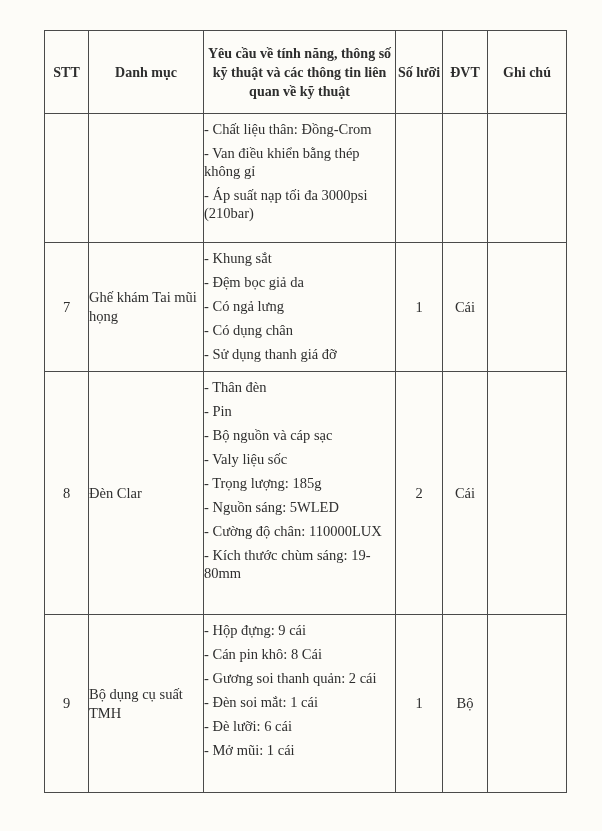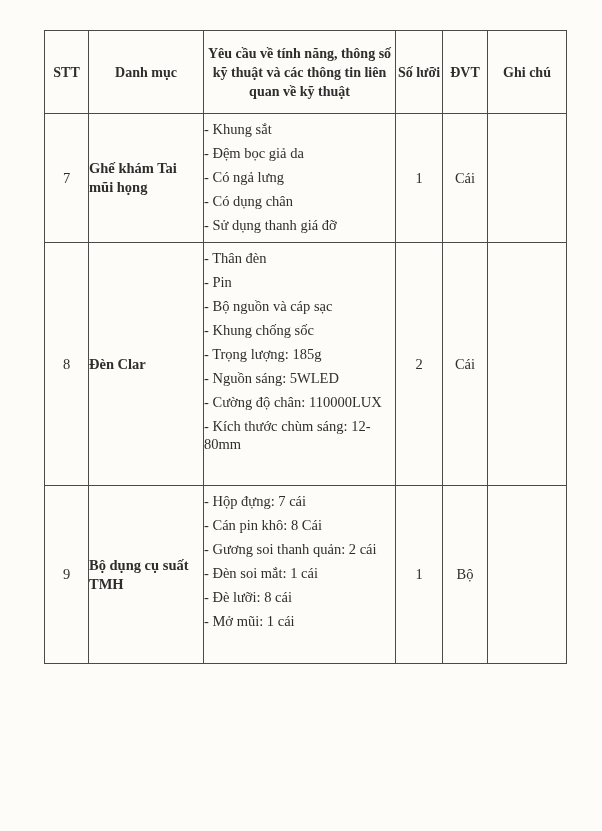--- a/index.html
+++ b/index.html
@@ -52,21 +52,20 @@
     padding: 2px 3px;
   }
   td.stt-cell, td.qty-cell, td.unit-cell {
     text-align: center;
     vertical-align: middle;
   }
   td.dm-cell {
     vertical-align: middle;
     padding: 2px 2px 2px 8px;
     line-height: 19px;
-    font-weight: bold;
   }
   td.spec-cell {
     vertical-align: top;
     padding: 2px 4px 2px 8px;
   }
   td.spec-cell p {
     margin: 6px 0;
     line-height: 18px;
   }
   td.note-cell {
@@ -89,20 +88,32 @@
     <tr class="header-row">
       <th>STT</th>
       <th>Danh mục</th>
       <th>Yêu cầu về tính năng, thông số kỹ thuật và các thông tin liên quan về kỹ thuật</th>
       <th>Số lưỡi</th>
       <th>ĐVT</th>
       <th>Ghi chú</th>
     </tr>
   </thead>
   <tbody>
+    <tr class="r0">
+      <td class="stt-cell"></td>
+      <td class="dm-cell"></td>
+      <td class="spec-cell">
+        <p>- Chất liệu thân: Đồng-Crom</p>
+        <p>- Van điều khiển bằng thép không gỉ</p>
+        <p>- Áp suất nạp tối đa 3000psi (210bar)</p>
+      </td>
+      <td class="qty-cell"></td>
+      <td class="unit-cell"></td>
+      <td class="note-cell"></td>
+    </tr>
     <tr class="r1">
       <td class="stt-cell">7</td>
       <td class="dm-cell">Ghế khám Tai mũi họng</td>
       <td class="spec-cell">
         <p>- Khung sắt</p>
         <p>- Đệm bọc giả da</p>
         <p>- Có ngả lưng</p>
         <p>- Có dụng chân</p>
         <p>- Sử dụng thanh giá đỡ</p>
       </td>
@@ -110,39 +121,39 @@
       <td class="unit-cell">Cái</td>
       <td class="note-cell"></td>
     </tr>
     <tr class="r2">
       <td class="stt-cell">8</td>
       <td class="dm-cell">Đèn Clar</td>
       <td class="spec-cell">
         <p>- Thân đèn</p>
         <p>- Pin</p>
         <p>- Bộ nguồn và cáp sạc</p>
-        <p>- Khung chống sốc</p>
+        <p>- Valy liệu sốc</p>
         <p>- Trọng lượng: 185g</p>
         <p>- Nguồn sáng: 5WLED</p>
         <p>- Cường độ chân: 110000LUX</p>
-        <p>- Kích thước chùm sáng: 12-80mm</p>
+        <p>- Kích thước chùm sáng: 19-80mm</p>
       </td>
       <td class="qty-cell">2</td>
       <td class="unit-cell">Cái</td>
       <td class="note-cell"></td>
     </tr>
     <tr class="r3">
       <td class="stt-cell">9</td>
       <td class="dm-cell">Bộ dụng cụ suất TMH</td>
       <td class="spec-cell">
-        <p>- Hộp đựng: 7 cái</p>
+        <p>- Hộp đựng: 9 cái</p>
         <p>- Cán pin khô: 8 Cái</p>
         <p>- Gương soi thanh quản: 2 cái</p>
         <p>- Đèn soi mắt: 1 cái</p>
-        <p>- Đè lưỡi: 8 cái</p>
+        <p>- Đè lưỡi: 6 cái</p>
         <p>- Mở mũi: 1 cái</p>
       </td>
       <td class="qty-cell">1</td>
       <td class="unit-cell">Bộ</td>
       <td class="note-cell"></td>
     </tr>
   </tbody>
 </table>
 
 </body></html>

